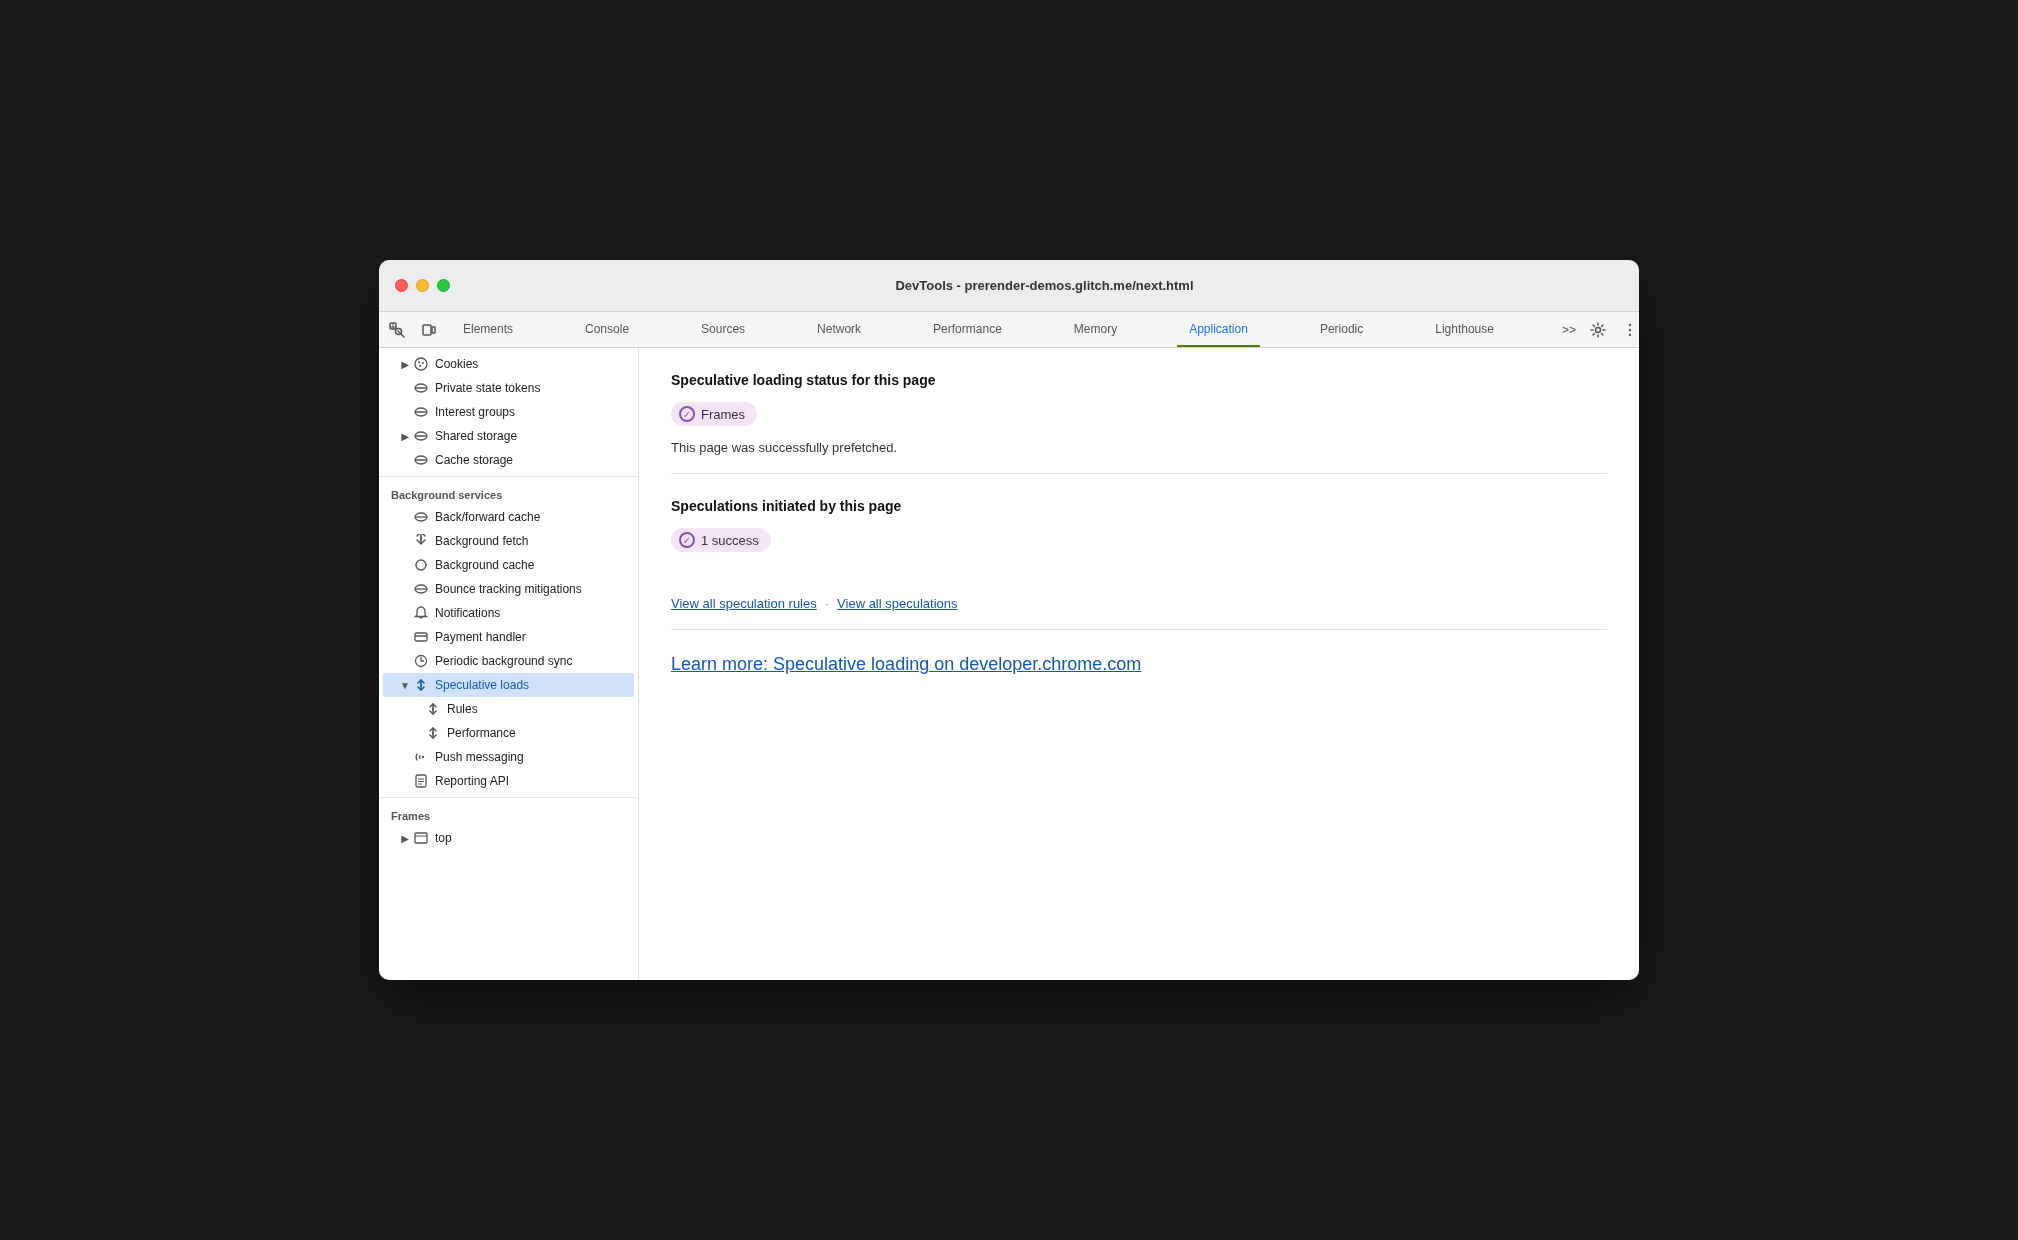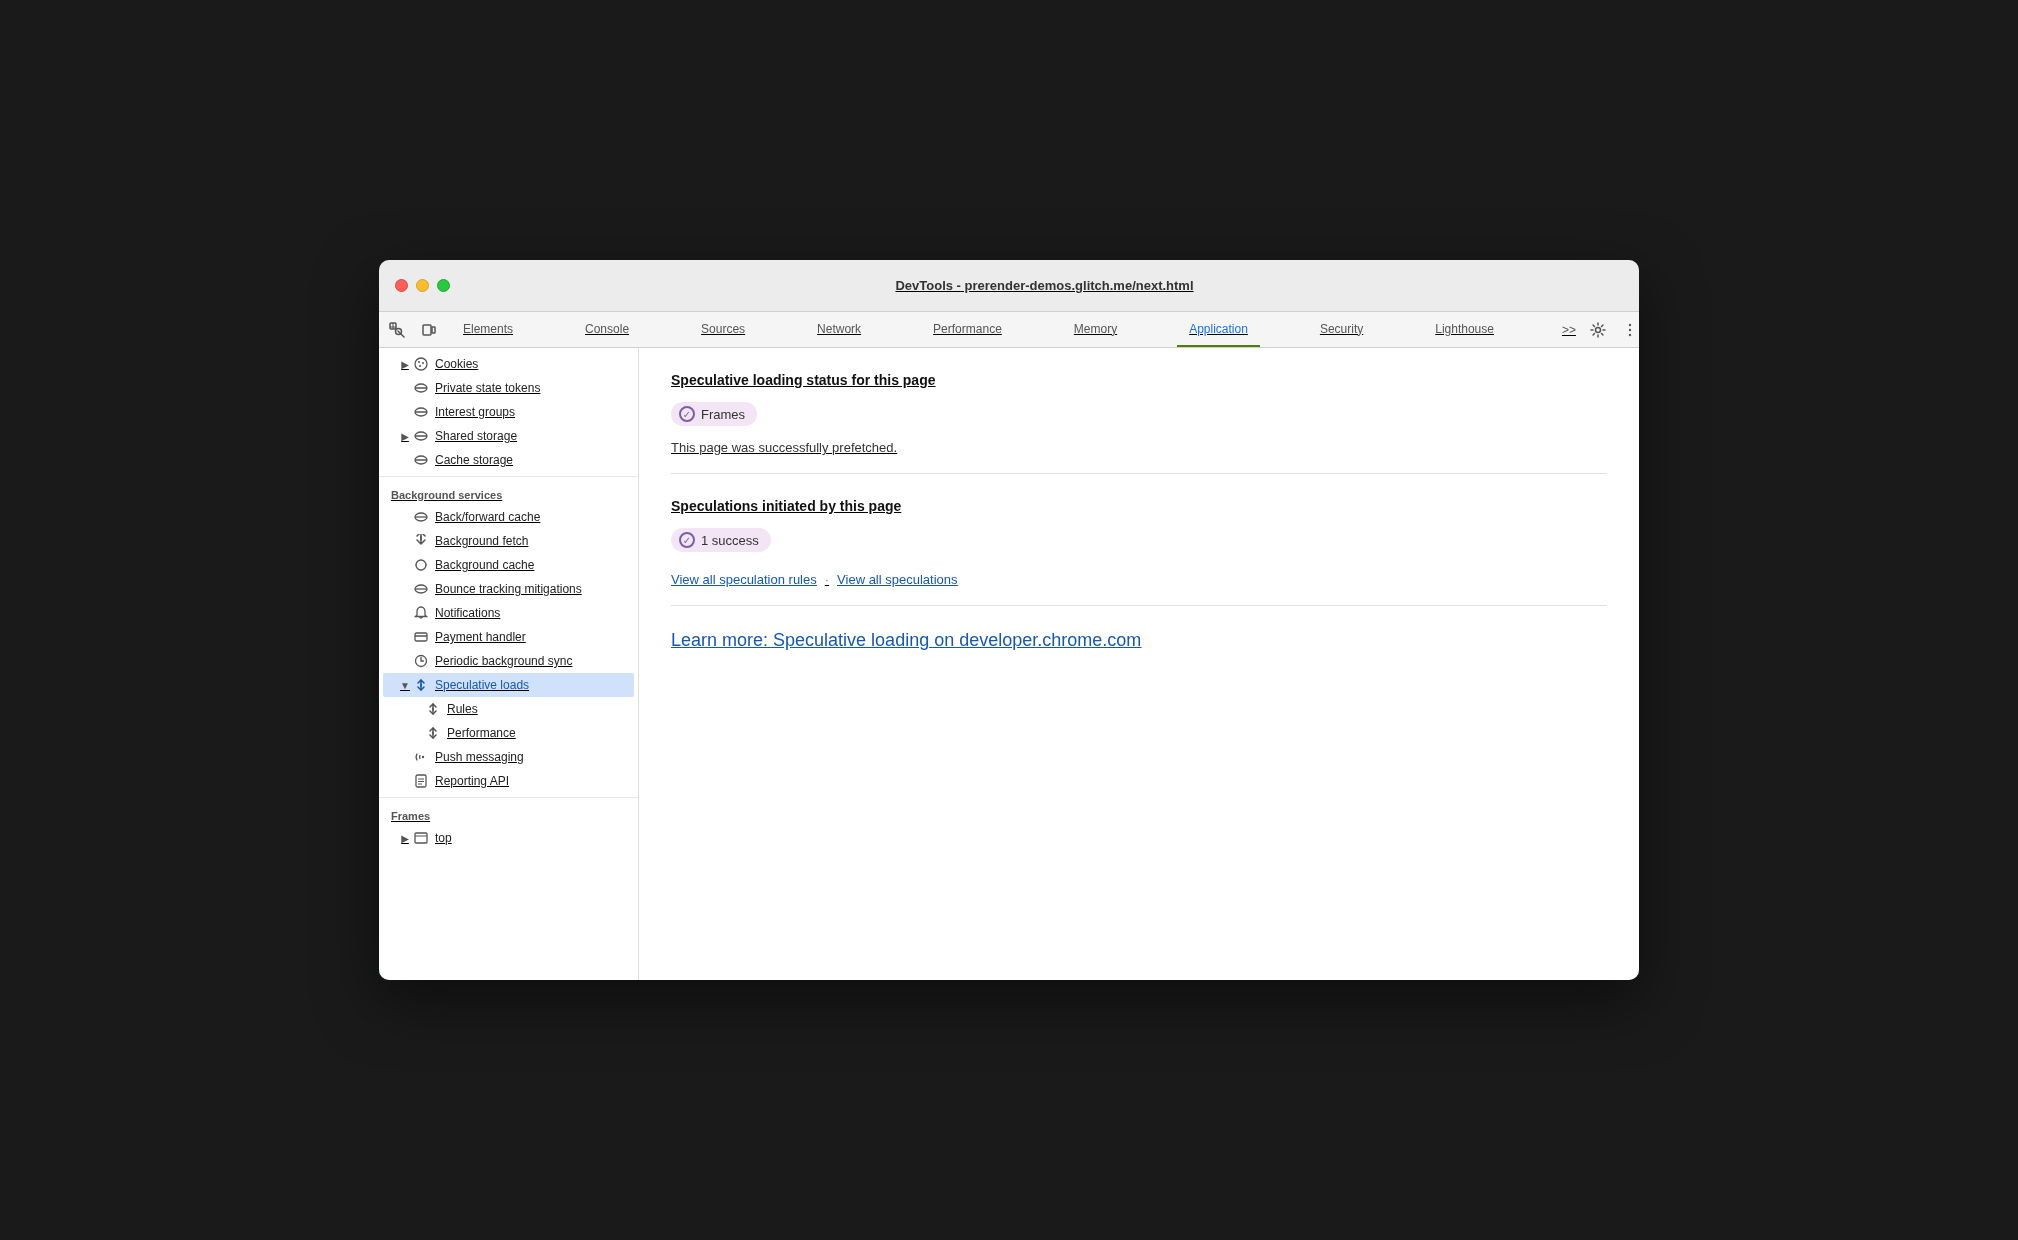--- a/index.html
+++ b/index.html
@@ -15,21 +15,20 @@
 
     .devtools-window {
       width: 1260px;
       height: 720px;
       background: #15803d;
       border-radius: 10px;
       overflow: hidden;
       display: flex;
       flex-direction: column;
       box-shadow: 0 20px 60px rgba(0,0,0,0.5);
-      text-decoration: underline;
     }
 
     
     .title-bar {
       background: #ececec;
       height: 52px;
       display: flex;
       align-items: center;
       padding: 0 16px;
       border-bottom: 1px solid #d0d0d0;
@@ -260,21 +259,21 @@
     .section-description {
       font-size: 13px;
       color: #333;
     }
 
     .link-row {
       display: flex;
       align-items: center;
       gap: 8px;
       font-size: 13px;
-      margin-top: 6px;
+      margin-top: 30px;
     }
 
     .content-link {
       color: #1558b0;
       text-decoration: underline;
       cursor: pointer;
     }
 
     .link-separator {
       color: #888;
@@ -341,21 +340,21 @@
       <div class="toolbar-tab">
         <span>Performance</span>
       </div>
       <div class="toolbar-tab">
         <span>Memory</span>
       </div>
       <div class="toolbar-tab active">
         <span>Application</span>
       </div>
       <div class="toolbar-tab">
-        <span>Security</span>
+        <span>Periodic</span>
       </div>
       <div class="toolbar-tab">
         <span>Lighthouse</span>
       </div>
       <div class="toolbar-tab-more">
         <span>&gt;&gt;</span>
       </div>
     </div>
     <div class="toolbar-right">
       <div class="toolbar-icon-btn">

